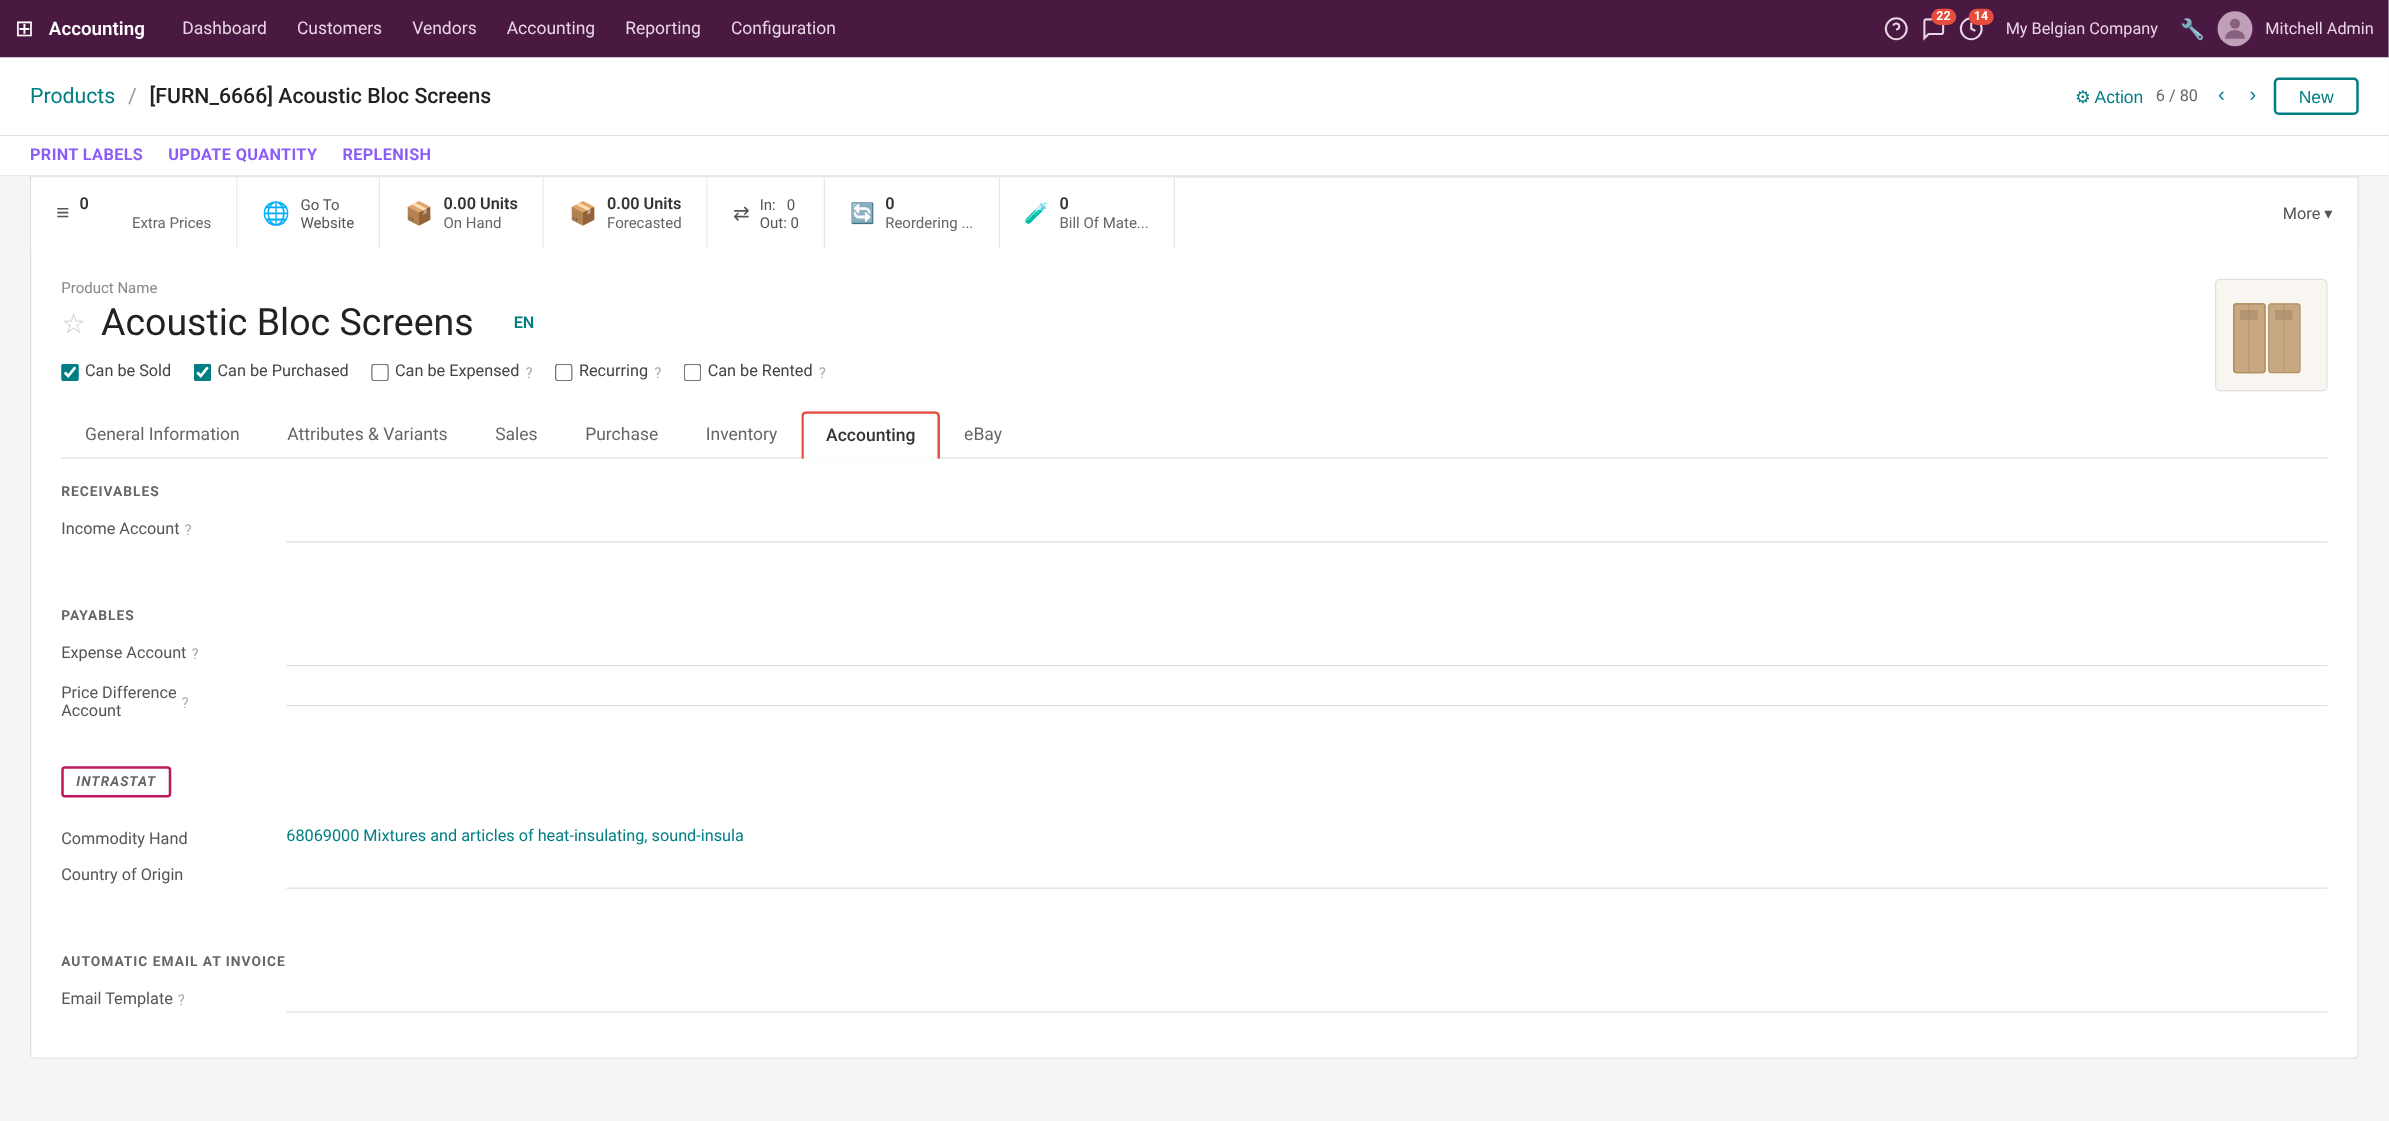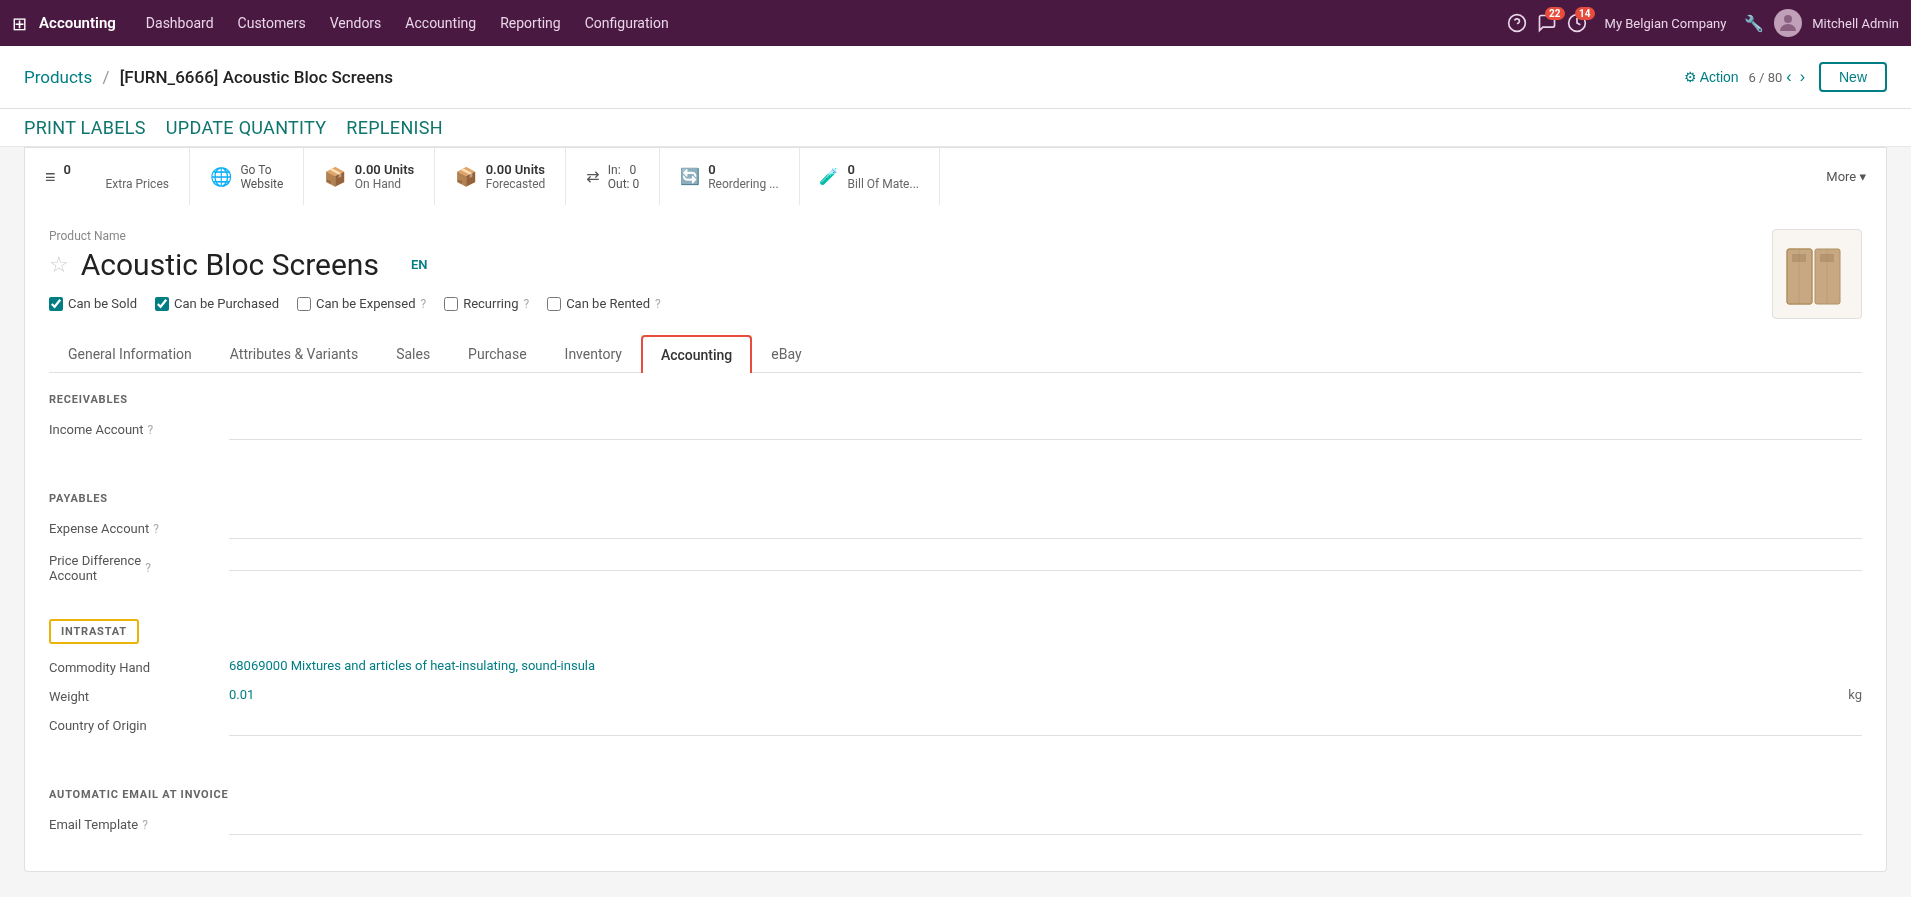--- a/index.html
+++ b/index.html
@@ -37,33 +37,33 @@
       display: flex;
       align-items: center;
       justify-content: space-between;
     }
     .breadcrumb { font-size: 17px; color: #666; }
     .breadcrumb .current { color: #222; font-weight: 500; }
     .breadcrumb .sep { color: #999; margin: 0 6px; }
     .breadcrumb .parent { color: #017e84; cursor: pointer; }
     .action-area { display: flex; align-items: center; gap: 10px; }
     .action-btn { background: none; border: none; color: #017e84; cursor: pointer; font-size: 14px; display: flex; align-items: center; gap: 4px; }
-    .pagination { display: flex; align-items: center; gap: 0; color: #666; font-size: 13px; }
+    .pagination { display: flex; align-items: center; gap: 12px; color: #666; font-size: 13px; }
     .pag-arrow { background: none; border: none; color: #017e84; cursor: pointer; font-size: 16px; padding: 2px 4px; }
     .new-btn { background: #fff; border: 2px solid #017e84; color: #017e84; padding: 5px 18px; border-radius: 4px; cursor: pointer; font-size: 14px; font-weight: 500; }
 
     
     .action-links {
       background: #fff;
       padding: 8px 24px;
       border-bottom: 1px solid #e8e8e8;
       display: flex;
       gap: 20px;
     }
-    .action-link { color: #0f766e; font-size: 18px; font-weight: 400; cursor: pointer; text-transform: uppercase; letter-spacing: 0.3px; }
+    .action-link { color: #8b5cf6; font-size: 13px; font-weight: 700; cursor: pointer; text-transform: uppercase; letter-spacing: 0.3px; }
     .smart-btn {
       display: flex;
       align-items: center;
       gap: 8px;
       padding: 14px 20px;
       border-right: 1px solid #e8e8e8;
       cursor: pointer;
       color: #555;
       font-size: 13px;
       background: #fff;
@@ -101,22 +101,22 @@
     
     .form-sections { display: flex; gap: 40px; flex-direction: column; }
     .form-section { flex: 1; }
     .section-title { font-size: 11px; font-weight: 700; color: #666; letter-spacing: 0.8px; text-transform: uppercase; margin-bottom: 14px; }
     .field-row { display: flex; align-items: flex-start; margin-bottom: 12px; }
     .field-label { font-size: 13px; color: #555; width: 180px; flex-shrink: 0; padding-top: 2px; display: flex; align-items: center; gap: 4px; }
     .field-value { font-size: 13px; color: #333; flex: 1; }
     .field-value.link { color: #017e84; cursor: pointer; }
     .intrastat-title {
       font-size: 11px; font-weight: 700; color: #666; letter-spacing: 0.8px; text-transform: uppercase;
-      margin-bottom: 14px; display: inline-block;
-      border: 2px solid #eab308; padding: 4px 10px; border-radius: 3px;
+      margin-bottom: 24px; display: inline-block;
+      border: 2px solid #be185d; padding: 4px 10px; border-radius: 3px; font-style: italic;
     }
 
     .header-row { display: flex; justify-content: space-between; align-items: flex-start; margin-bottom: 6px; }
     .product-header-inner { flex: 1; }
 
     .page-wrapper { background: #f5f5f5; min-height: 100vh; padding-bottom: 40px; }
   </style>
 </head>
 <body>
 
@@ -348,29 +348,20 @@
         <div class="form-section">
           <div class="intrastat-title">INTRASTAT</div>
           <div class="field-row">
             <div class="field-label">
               <span>Commodity Hand</span>
             </div>
             <div class="field-value link">68069000 Mixtures and articles of heat-insulating, sound-insula</div>
           </div>
           <div class="field-row">
             <div class="field-label">
-              <span>Weight</span>
-            </div>
-            <div style="display:flex; align-items:center; gap:8px; flex:1;">
-              <div class="field-value link" style="width:80px;">0.01</div>
-              <span style="color:#666; font-size:13px;">kg</span>
-            </div>
-          </div>
-          <div class="field-row">
-            <div class="field-label">
               <span>Country of Origin</span>
             </div>
             <div class="field-value" style="flex:1; min-height:20px; border-bottom: 1px solid #e0e0e0;"></div>
           </div>
         </div>
 
         <div class="form-section">
           <div class="section-title">AUTOMATIC EMAIL AT INVOICE</div>
           <div class="field-row">
             <div class="field-label">

